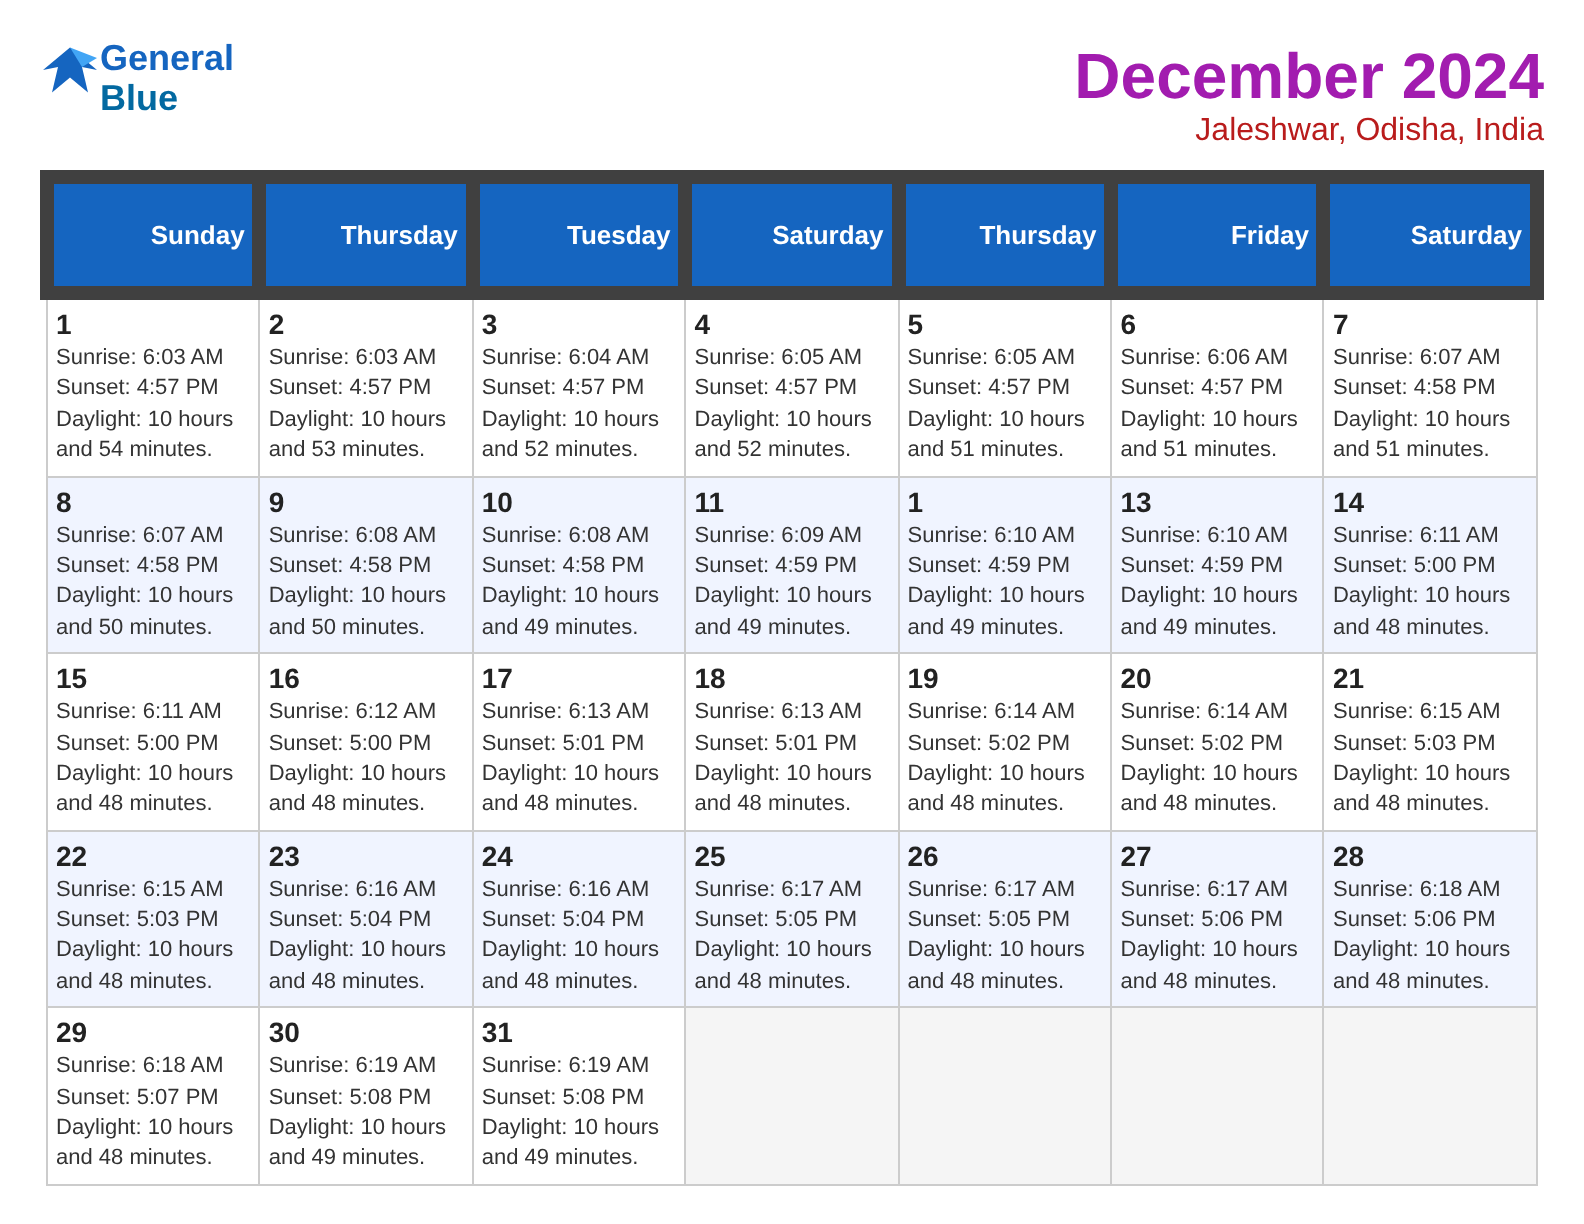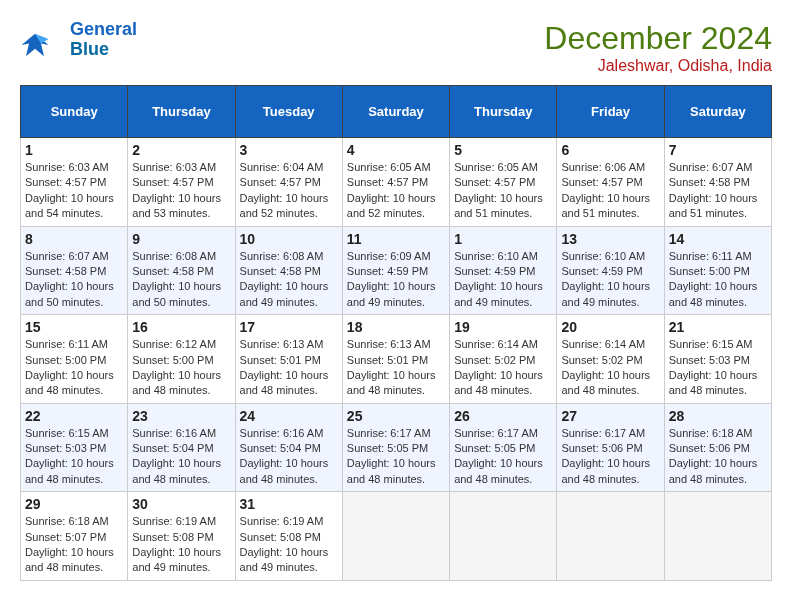--- a/index.html
+++ b/index.html
@@ -11,61 +11,61 @@
       padding: 20px;
     }
     .header-area {
       display: flex;
       justify-content: space-between;
       align-items: flex-start;
       margin-bottom: 10px;
     }
     .logo {
       display: flex;
-      align-items: flex-end;
-      gap: 20px;
+      align-items: flex-start;
+      gap: 0;
     }
     .logo-text {
       font-size: 18px;
       font-weight: bold;
       color: #333;
       line-height: 1.1;
     }
     .logo-text span {
       color: #1565c0;
     }
     .logo-bird {
       width: 30px;
       height: 30px;
     }
     .title-area {
       text-align: right;
     }
     .month-title {
       font-size: 32px;
-      font-weight: normal;
-      color: #4d7c0f;
+      font-weight: bold;
+      color: #a21caf;
     }
     .location-title {
       font-size: 16px;
       color: #b91c1c;
     }
     .calendar {
       width: 100%;
       border-collapse: collapse;
       font-size: 11px;
     }
     .calendar thead th {
       background: #1565c0;
       color: #fff;
       padding: 18px 4px;
-      text-align: center;
+      text-align: right;
       font-size: 13px;
       font-weight: bold;
-      border: 1px solid #404040;
+      border: 7px solid #404040;
     }
     .calendar tbody td {
       border: 1px solid #ccc;
       vertical-align: top;
       padding: 4px;
       width: 107px;
       min-height: 80px;
     }
     .calendar tbody tr:nth-child(odd) td {
       background: #fff;

